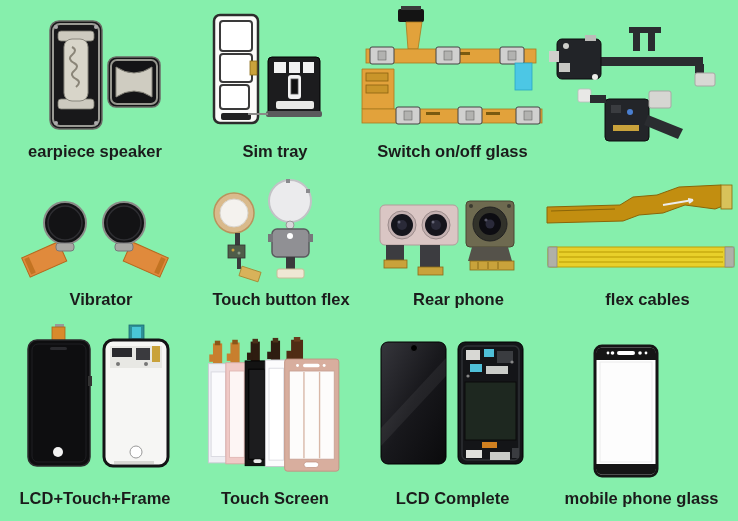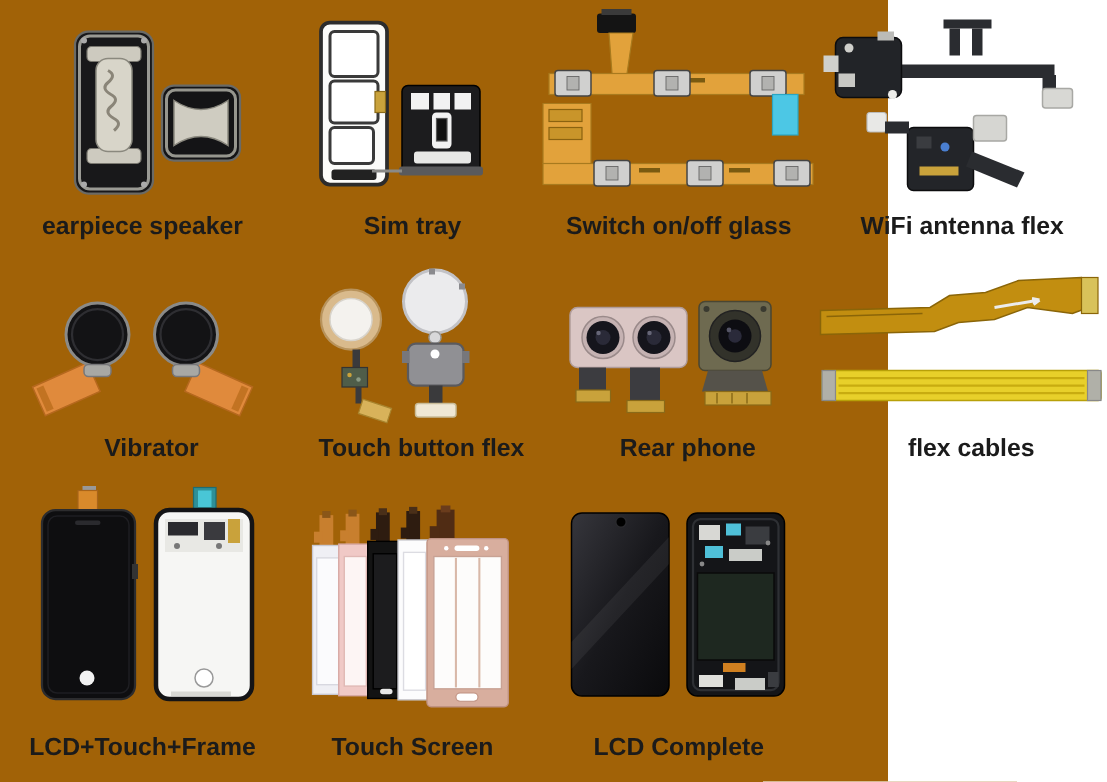--- a/index.html
+++ b/index.html
@@ -1,17 +1,17 @@
 <!DOCTYPE html>
 <html><head>
 <meta charset="utf-8">
 <style>
   html,body{margin:0;padding:0;background:#ffffff;}
   body{width:738px;height:521px;overflow:hidden;font-family:"Liberation Sans",sans-serif;}
-  .grid{display:grid;width:592px;height:521px;grid-template-columns:190px 170px 185px 193px;grid-template-rows:170px 150px 201px;background:#a16207;}
+  .grid{display:grid;width:738px;height:521px;grid-template-columns:190px 170px 185px 193px;grid-template-rows:170px 150px 201px;background:#86efac;}
   .cell{display:flex;flex-direction:column;align-items:center;justify-content:flex-end;overflow:hidden;}
   .imgwrap{flex:1;display:flex;align-items:center;justify-content:center;width:100%;}
   .plabel{font-weight:bold;color:#1b1b1b;font-size:16.5px;line-height:1;white-space:nowrap;}
   .r1 .plabel{margin-bottom:11px;}
   .r2 .plabel{margin-bottom:13px;margin-left:12px;}
   .r3 .plabel{margin-bottom:15px;text-align:center;}
   svg{display:block;}
 </style>
 </head>
 <body>
@@ -140,21 +140,20 @@
           <circle cx="85" cy="93" r="3" fill="#4a7fd0"></circle>
           <rect x="66" y="86" width="10" height="8" fill="#3a3c40"></rect>
           <rect x="68" y="106" width="26" height="6" fill="#c9a23b"></rect>
           <rect x="104" y="72" width="22" height="17" rx="2" fill="#d6d6d2" stroke="#a8a8a4" stroke-width="1"></rect>
           <rect x="33" y="70" width="13" height="13" rx="2" fill="#e8e8e6" stroke="#bbb" stroke-width="0.8"></rect>
           <rect x="45" y="76" width="16" height="8" fill="#2a2c30"></rect>
           <path d="M103,96 L138,110 L133,120 L99,106 Z" fill="#2a2c30"></path>
         </g>
       </svg>
     </div>
-    <div class="plabel">WiFi antenna flex</div>
   </div>
 
   <div class="cell r2">
     <div class="imgwrap">
       <svg width="190" height="114" viewBox="0 0 190 114">
         <g>
           <g transform="rotate(-24 44 86)">
             <rect x="24" y="76" width="40" height="21" fill="#E08A3C" stroke="#b5681e" stroke-width="1"></rect>
             <rect x="26" y="78" width="5" height="17" fill="#c27322"></rect>
           </g>
@@ -394,14 +393,32 @@
           <rect x="114" y="118" width="15" height="6" fill="#D08020"></rect>
           <rect x="98" y="126" width="16" height="8" fill="#e0e0dc"></rect>
           <rect x="122" y="128" width="20" height="8" fill="#caccc8"></rect>
           <rect x="144" y="124" width="7" height="10" fill="#3a3c40"></rect>
         </g>
       </svg>
     </div>
     <div class="plabel">LCD Complete</div>
   </div>
 
+  <div class="cell r3">
+    <div class="imgwrap">
+      <svg width="193" height="162" viewBox="0 0 193 162">
+        <g>
+          <rect x="50" y="22" width="62" height="130" rx="7" fill="#ffffff" stroke="#151515" stroke-width="3"></rect>
+          <rect x="55" y="38" width="52" height="100" fill="#fdfdfd" stroke="#ebebeb" stroke-width="1"></rect>
+          <path d="M57,23.5 h48 a6,6 0 0 1 6,6 v6.5 h-60 v-6.5 a6,6 0 0 1 6,-6 Z" fill="#151515"></path>
+          <rect x="72" y="27" width="18" height="4" rx="2" fill="#ffffff"></rect>
+          <circle cx="63" cy="29" r="1.4" fill="#ffffff"></circle>
+            <circle cx="67.5" cy="29" r="1.8" fill="#ffffff"></circle>
+          <circle cx="95" cy="29" r="1.8" fill="#ffffff"></circle>
+            <circle cx="101" cy="29" r="1.4" fill="#ffffff"></circle>
+          <path d="M51,140 h60 v4.5 a6,6 0 0 1 -6,6 h-48 a6,6 0 0 1 -6,-6 Z" fill="#151515"></path>
+        </g>
+      </svg>
+    </div>
+    <div class="plabel">mobile phone glass</div>
+  </div>
 
 </div>
 
 </body></html>

